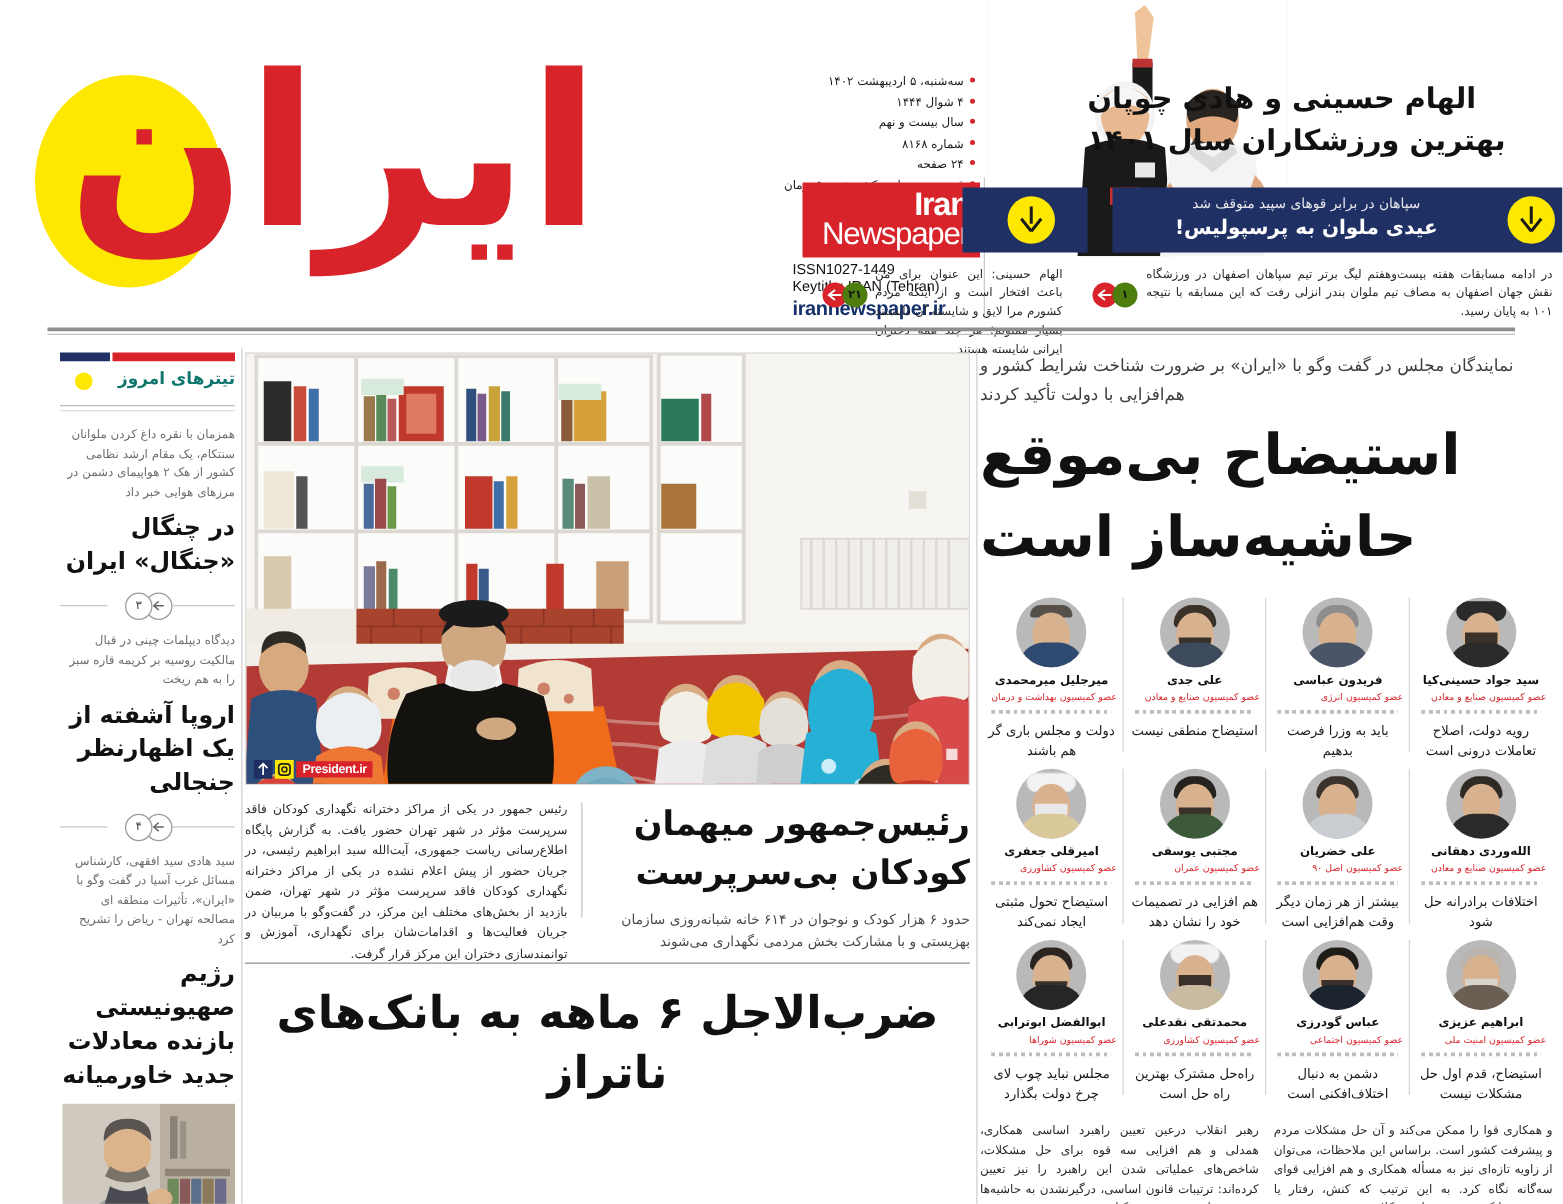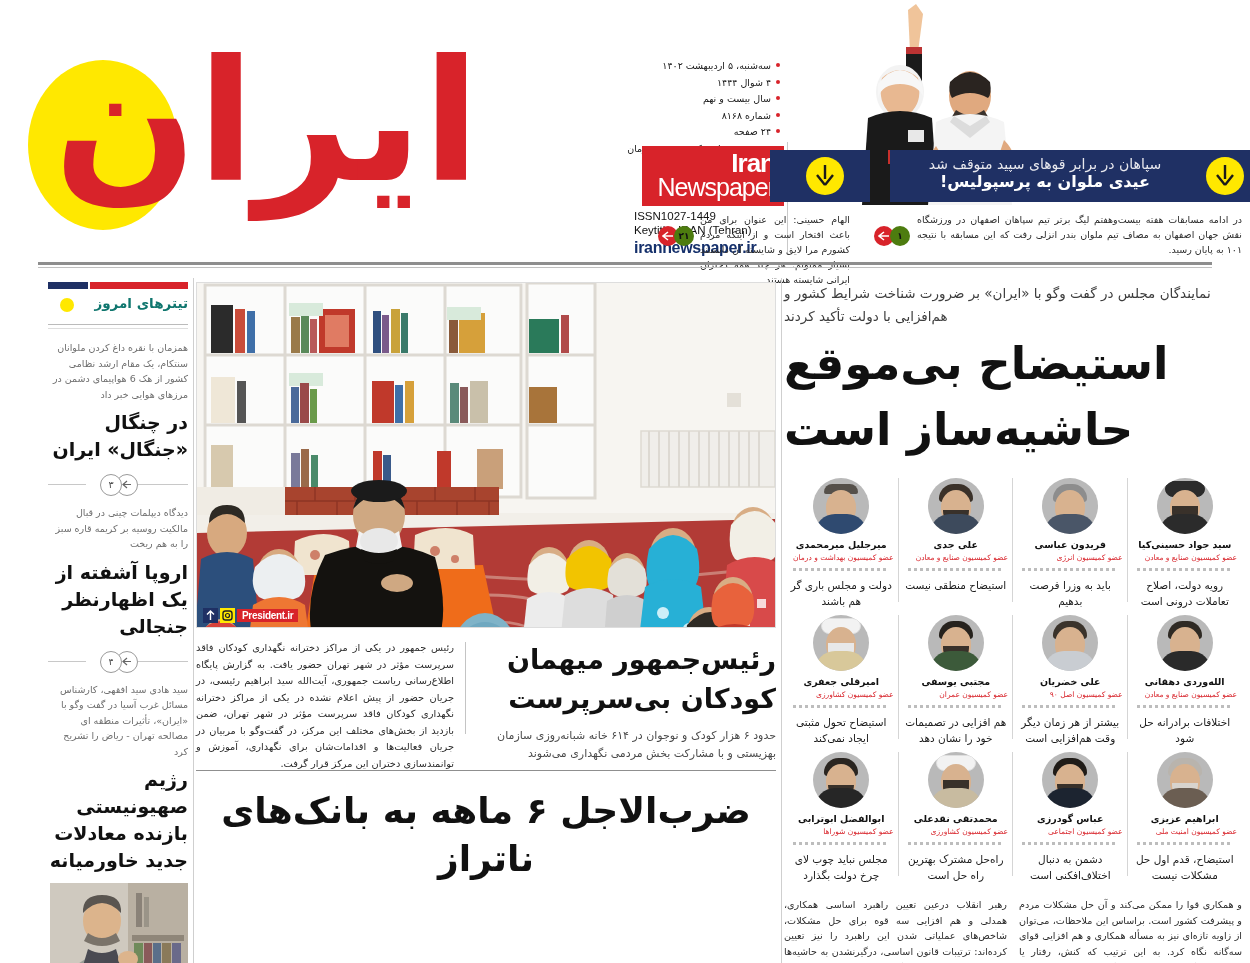--- a/index.html
+++ b/index.html
@@ -60,21 +60,21 @@
     background:#f2f2f2;overflow:hidden;
   }
 
   
   .tophead{position:absolute;right:0px;top:62px;width:390px;text-align:left;padding-left:10px;box-sizing:border-box;}
   .tophead .l{font-size:23px;line-height:34px;font-weight:700;color:#111;}
 
   .topbanner{
     position:absolute;right:0px;top:150px;width:360px;height:52px;background:#1f3064;
   }
-  .topbanner .kicker{position:absolute;right:58px;top:6px;left:8px;font-size:14px;color:#e8e8ee;text-align:center;}
+  .topbanner .kicker{position:absolute;right:58px;top:6px;left:8px;font-size:11px;color:#e8e8ee;text-align:center;}
   .topbanner .main{position:absolute;right:58px;top:22px;left:8px;font-size:16px;font-weight:700;color:#fff;text-align:center;}
   .arrowdown{
     position:absolute;right:6px;top:7px;width:38px;height:38px;border-radius:50%;
     background:#ffe800;
   }
   .arrowdown svg{position:absolute;left:9px;top:8px;}
 
   .topbanner2{
     position:absolute;right:380px;top:150px;width:100px;height:52px;background:#1f3064;
   }
@@ -224,20 +224,24 @@
         <ellipse cx="180" cy="96" rx="21" ry="25" fill="#e0a97f"></ellipse>
         <path d="M160 82 q20 -20 40 0 q2 12 -2 16 q-18 -10 -36 0 q-4 -6 -2 -16z" fill="#2a2420"></path>
         <path d="M166 110 q14 10 28 0 l6 10 q-20 8 -40 0z" fill="#3a322c"></path>
         <path d="M146 122 q34 -16 68 0 l8 83 l-84 0z" fill="#f4f4f4"></path>
         <path d="M160 122 l20 16 l20 -16 l-4 -6 l-16 10 l-16 -10z" fill="#dcdcdc"></path>
         <path d="M214 140 q14 14 10 30 q-10 -6 -14 -18z" fill="#e0a97f"></path>
         <path d="M146 146 q-12 16 -6 30 q10 -8 12 -20z" fill="#e0a97f"></path>
       </svg>
     </div>
 
+    <div class="tophead">
+      <div class="l">الهام حسینی و هادی چوپان</div>
+      <div class="l">بهترین ورزشکاران سال ۱۴۰۱</div>
+    </div>
 
     <div class="topbanner2">
       <div class="arrowdown2">
         <svg width="20" height="22" viewBox="0 0 20 22">
             <path d="M10 0 L10 14 M10 20 L2 10 M10 20 L18 10" stroke="#1a1a1a" stroke-width="2.4" fill="none"></path>
           </svg>
       </div>
     </div>
 
     <div class="topbanner">
@@ -285,21 +289,21 @@
         <div class="navy"></div>
       </div>
       <div class="sb-title">
         <div class="t">تیترهای امروز</div>
         <div class="dot"></div>
       </div>
       <div class="sb-rule"></div>
       <div class="sb-rule2"></div>
 
       <div class="sb-item">
-        <div class="sb-kicker">همزمان با نقره داغ کردن ملوانان سنتکام، یک مقام ارشد نظامی کشور از هک 6 هواپیمای دشمن در مرزهای هوایی خبر داد</div>
+        <div class="sb-kicker">همزمان با نقره داغ کردن ملوانان سنتکام، یک مقام ارشد نظامی کشور از هک ۲ هواپیمای دشمن در مرزهای هوایی خبر داد</div>
         <div class="sb-head">در چنگال «جنگال» ایران</div>
       </div>
       <div class="sb-div">
         <div class="ln"></div>
         <div class="pill">
           <div class="c2">
             <svg width="10" height="9" viewBox="0 0 10 9">
                 <path d="M9 4.5 L1 4.5 M5 1 L1 4.5 L5 8" stroke="#666" stroke-width="1.2" fill="none"></path>
               </svg>
           </div>

